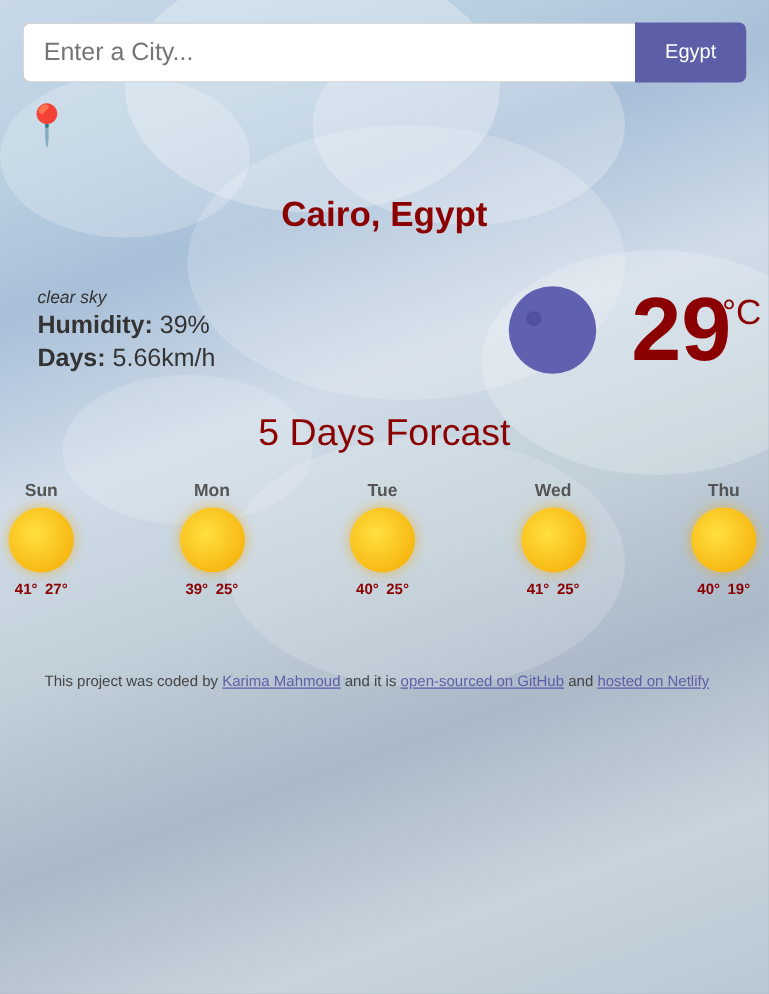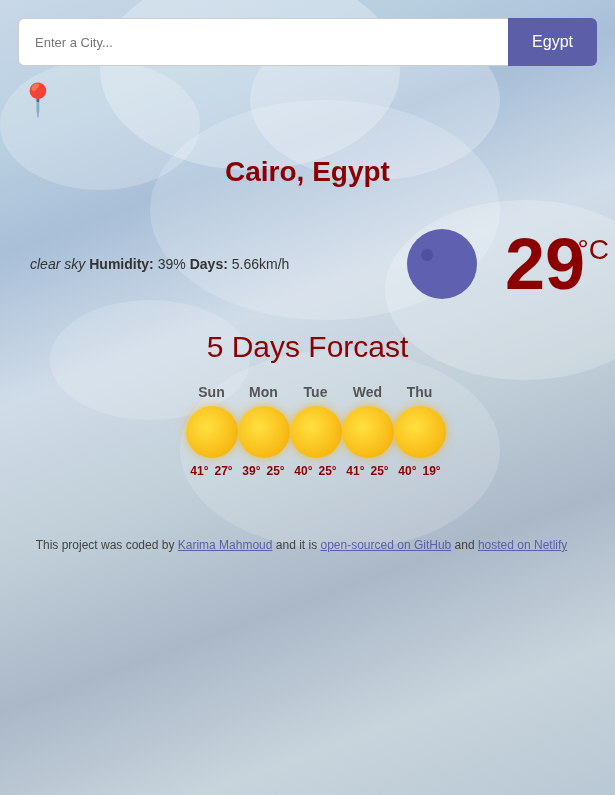--- a/index.html
+++ b/index.html
@@ -56,21 +56,21 @@
       gap: 0;
     }
 
     .search-input {
       flex: 1;
       height: 48px;
       border: 1.5px solid #ccc;
       border-right: none;
       border-radius: 6px 0 0 6px;
       padding: 16px 16px;
-      font-size: 13px;
+      font-size: 20px;
       color: #999;
       background: white;
       outline: none;
     }
 
     .search-button {
       height: 48px;
       padding: 0 24px;
       background: #5c5fa8;
       color: white;
@@ -114,33 +114,34 @@
     .weather-main {
       display: flex;
       align-items: center;
       justify-content: space-between;
       padding: 30px 30px 10px 30px;
       margin-top: 10px;
     }
 
     .weather-details {
       display: flex;
+      flex-direction: column;
       gap: 4px;
       justify-content: space-between;
     }
 
     .weather-condition {
       font-size: 14px;
       color: #333;
       font-style: italic;
     }
 
     .weather-humidity,
     .weather-wind {
-      font-size: 14px;
+      font-size: 20px;
       color: #333;
     }
 
     .weather-right {
       display: flex;
       align-items: center;
       gap: 28px;
     }
 
     .moon-icon {
@@ -184,22 +185,22 @@
     .forecast-title {
       text-align: center;
       font-size: 30px;
       font-weight: normal;
       color: #8b0000;
       margin-top: 20px;
     }
 
     .forecast-grid {
       display: flex;
-      justify-content: center;
-      padding: 20px 10px 10px 26px;
+      justify-content: space-between;
+      padding: 20px 10px 10px 7px;
     }
 
     .forecast-day {
       display: flex;
       flex-direction: column;
       align-items: center;
       gap: 6px;
     }
 
     .forecast-day-name {

